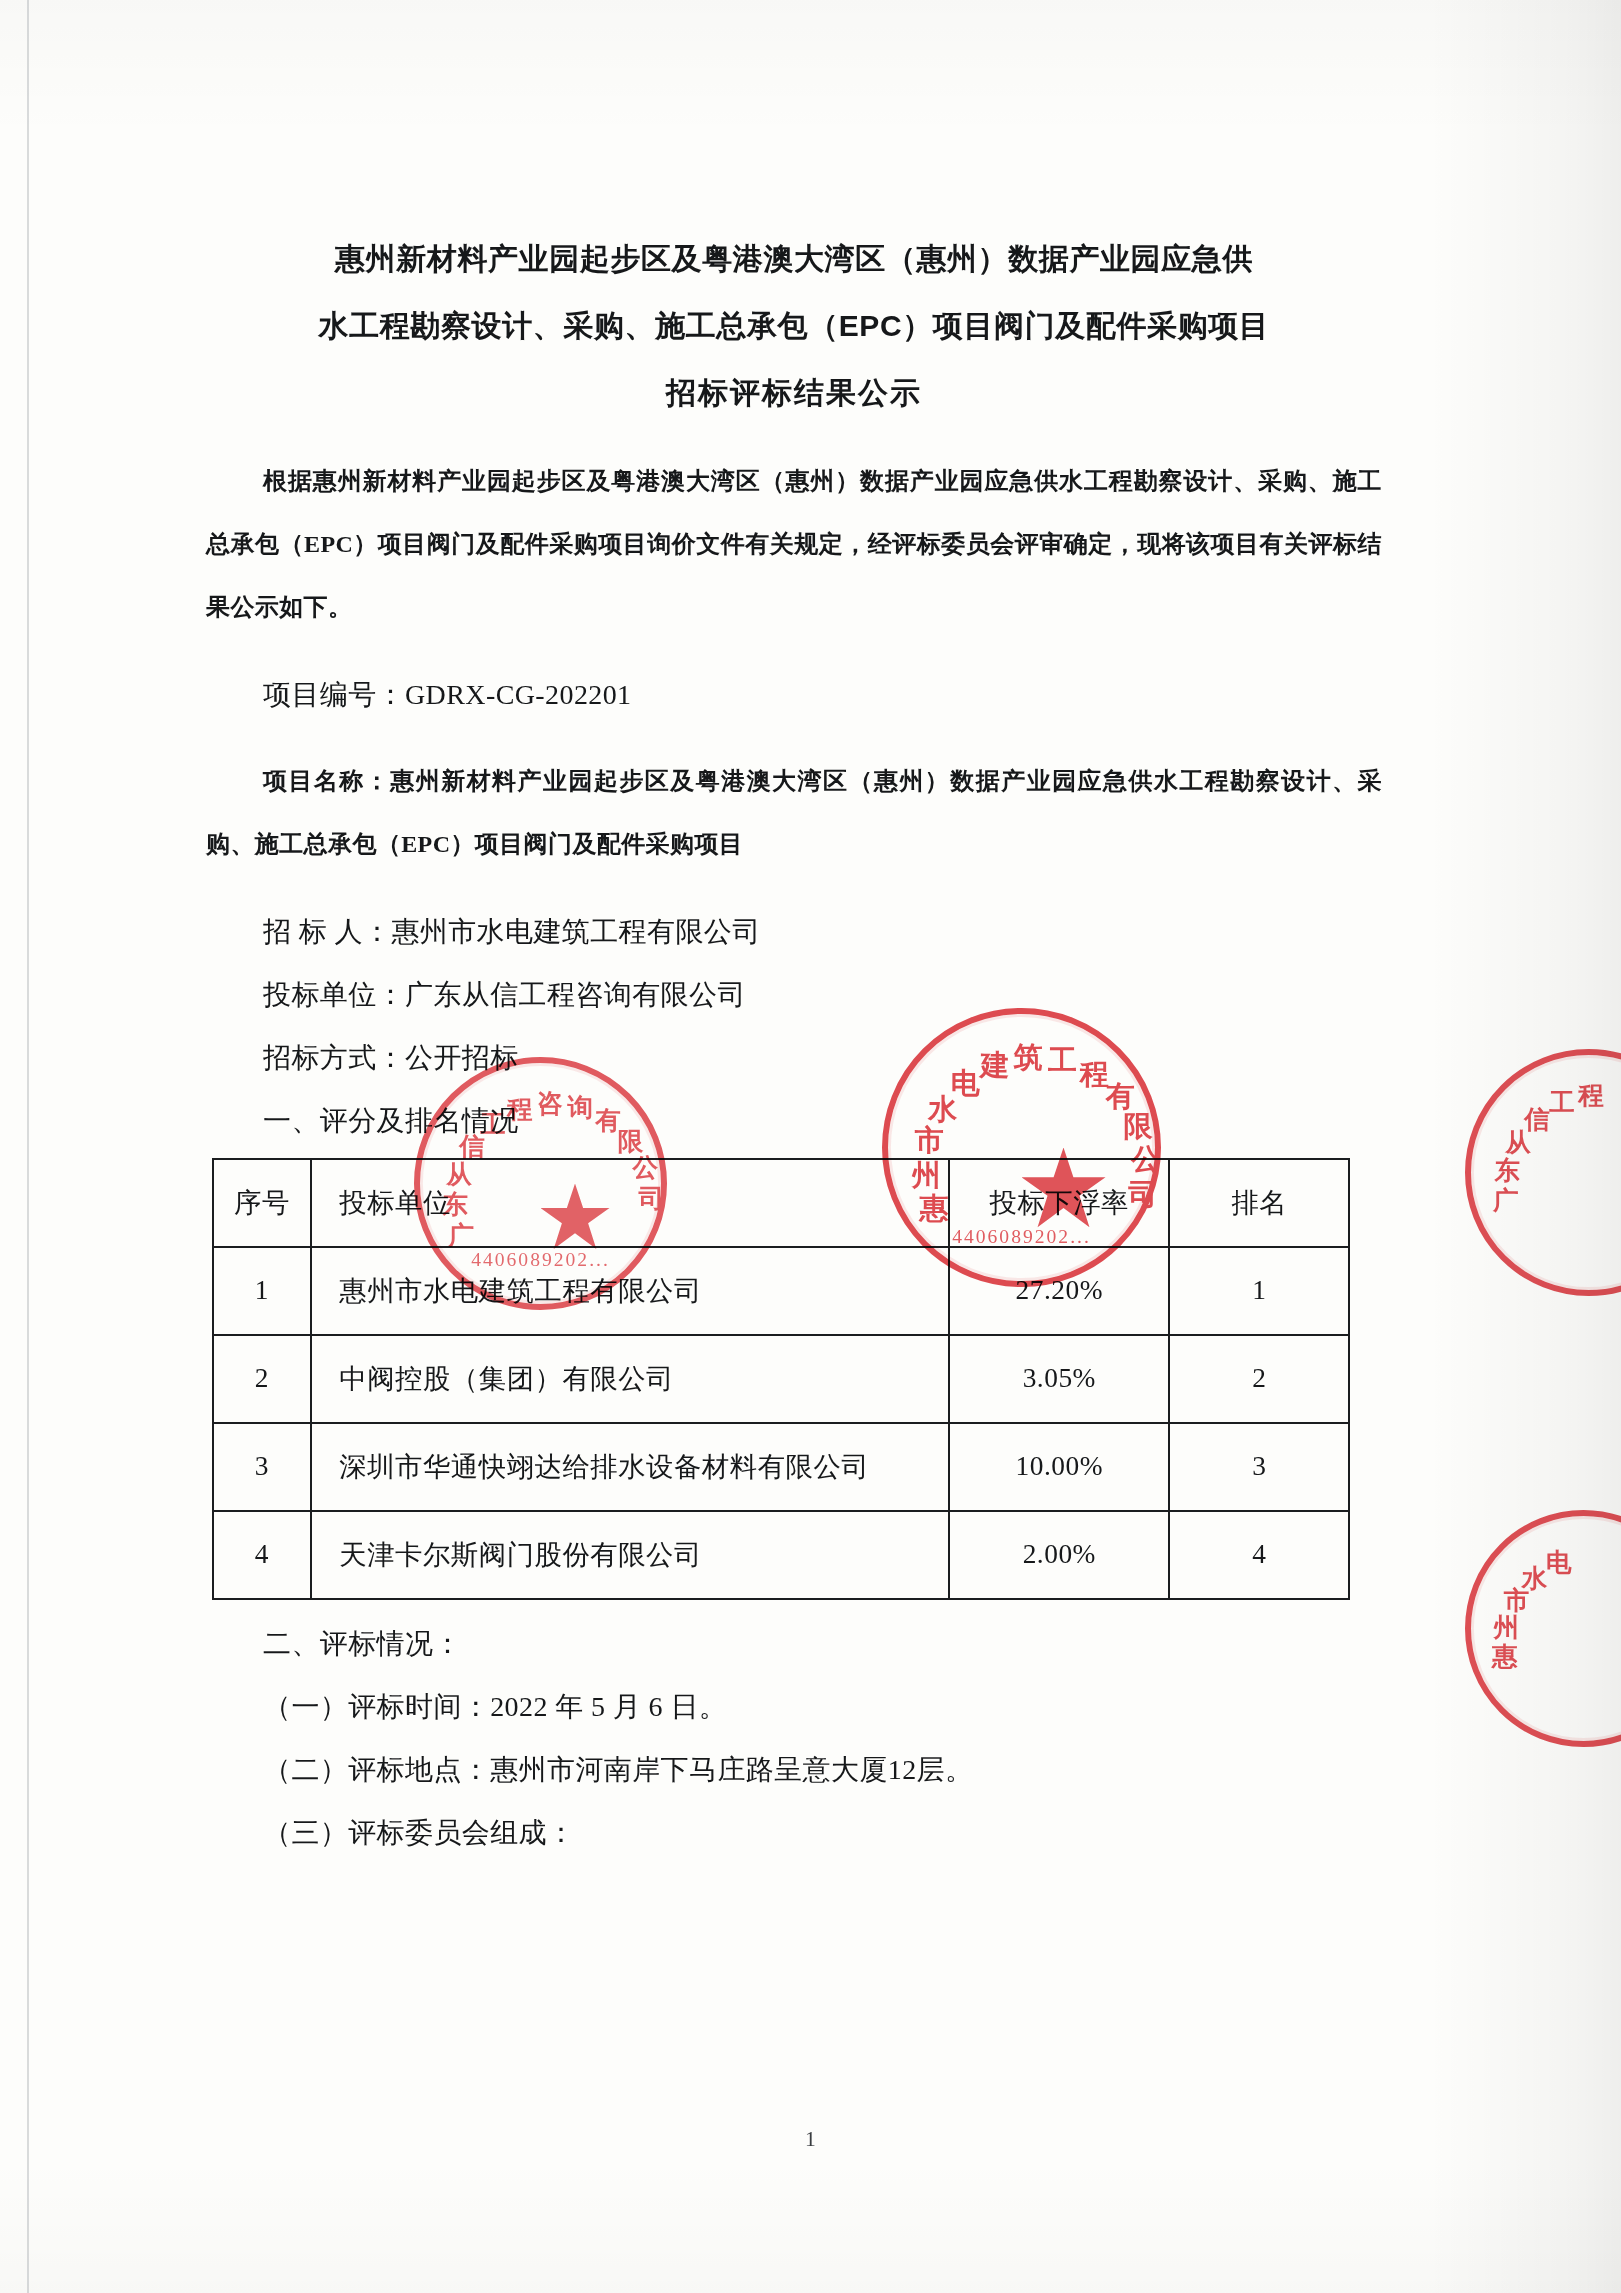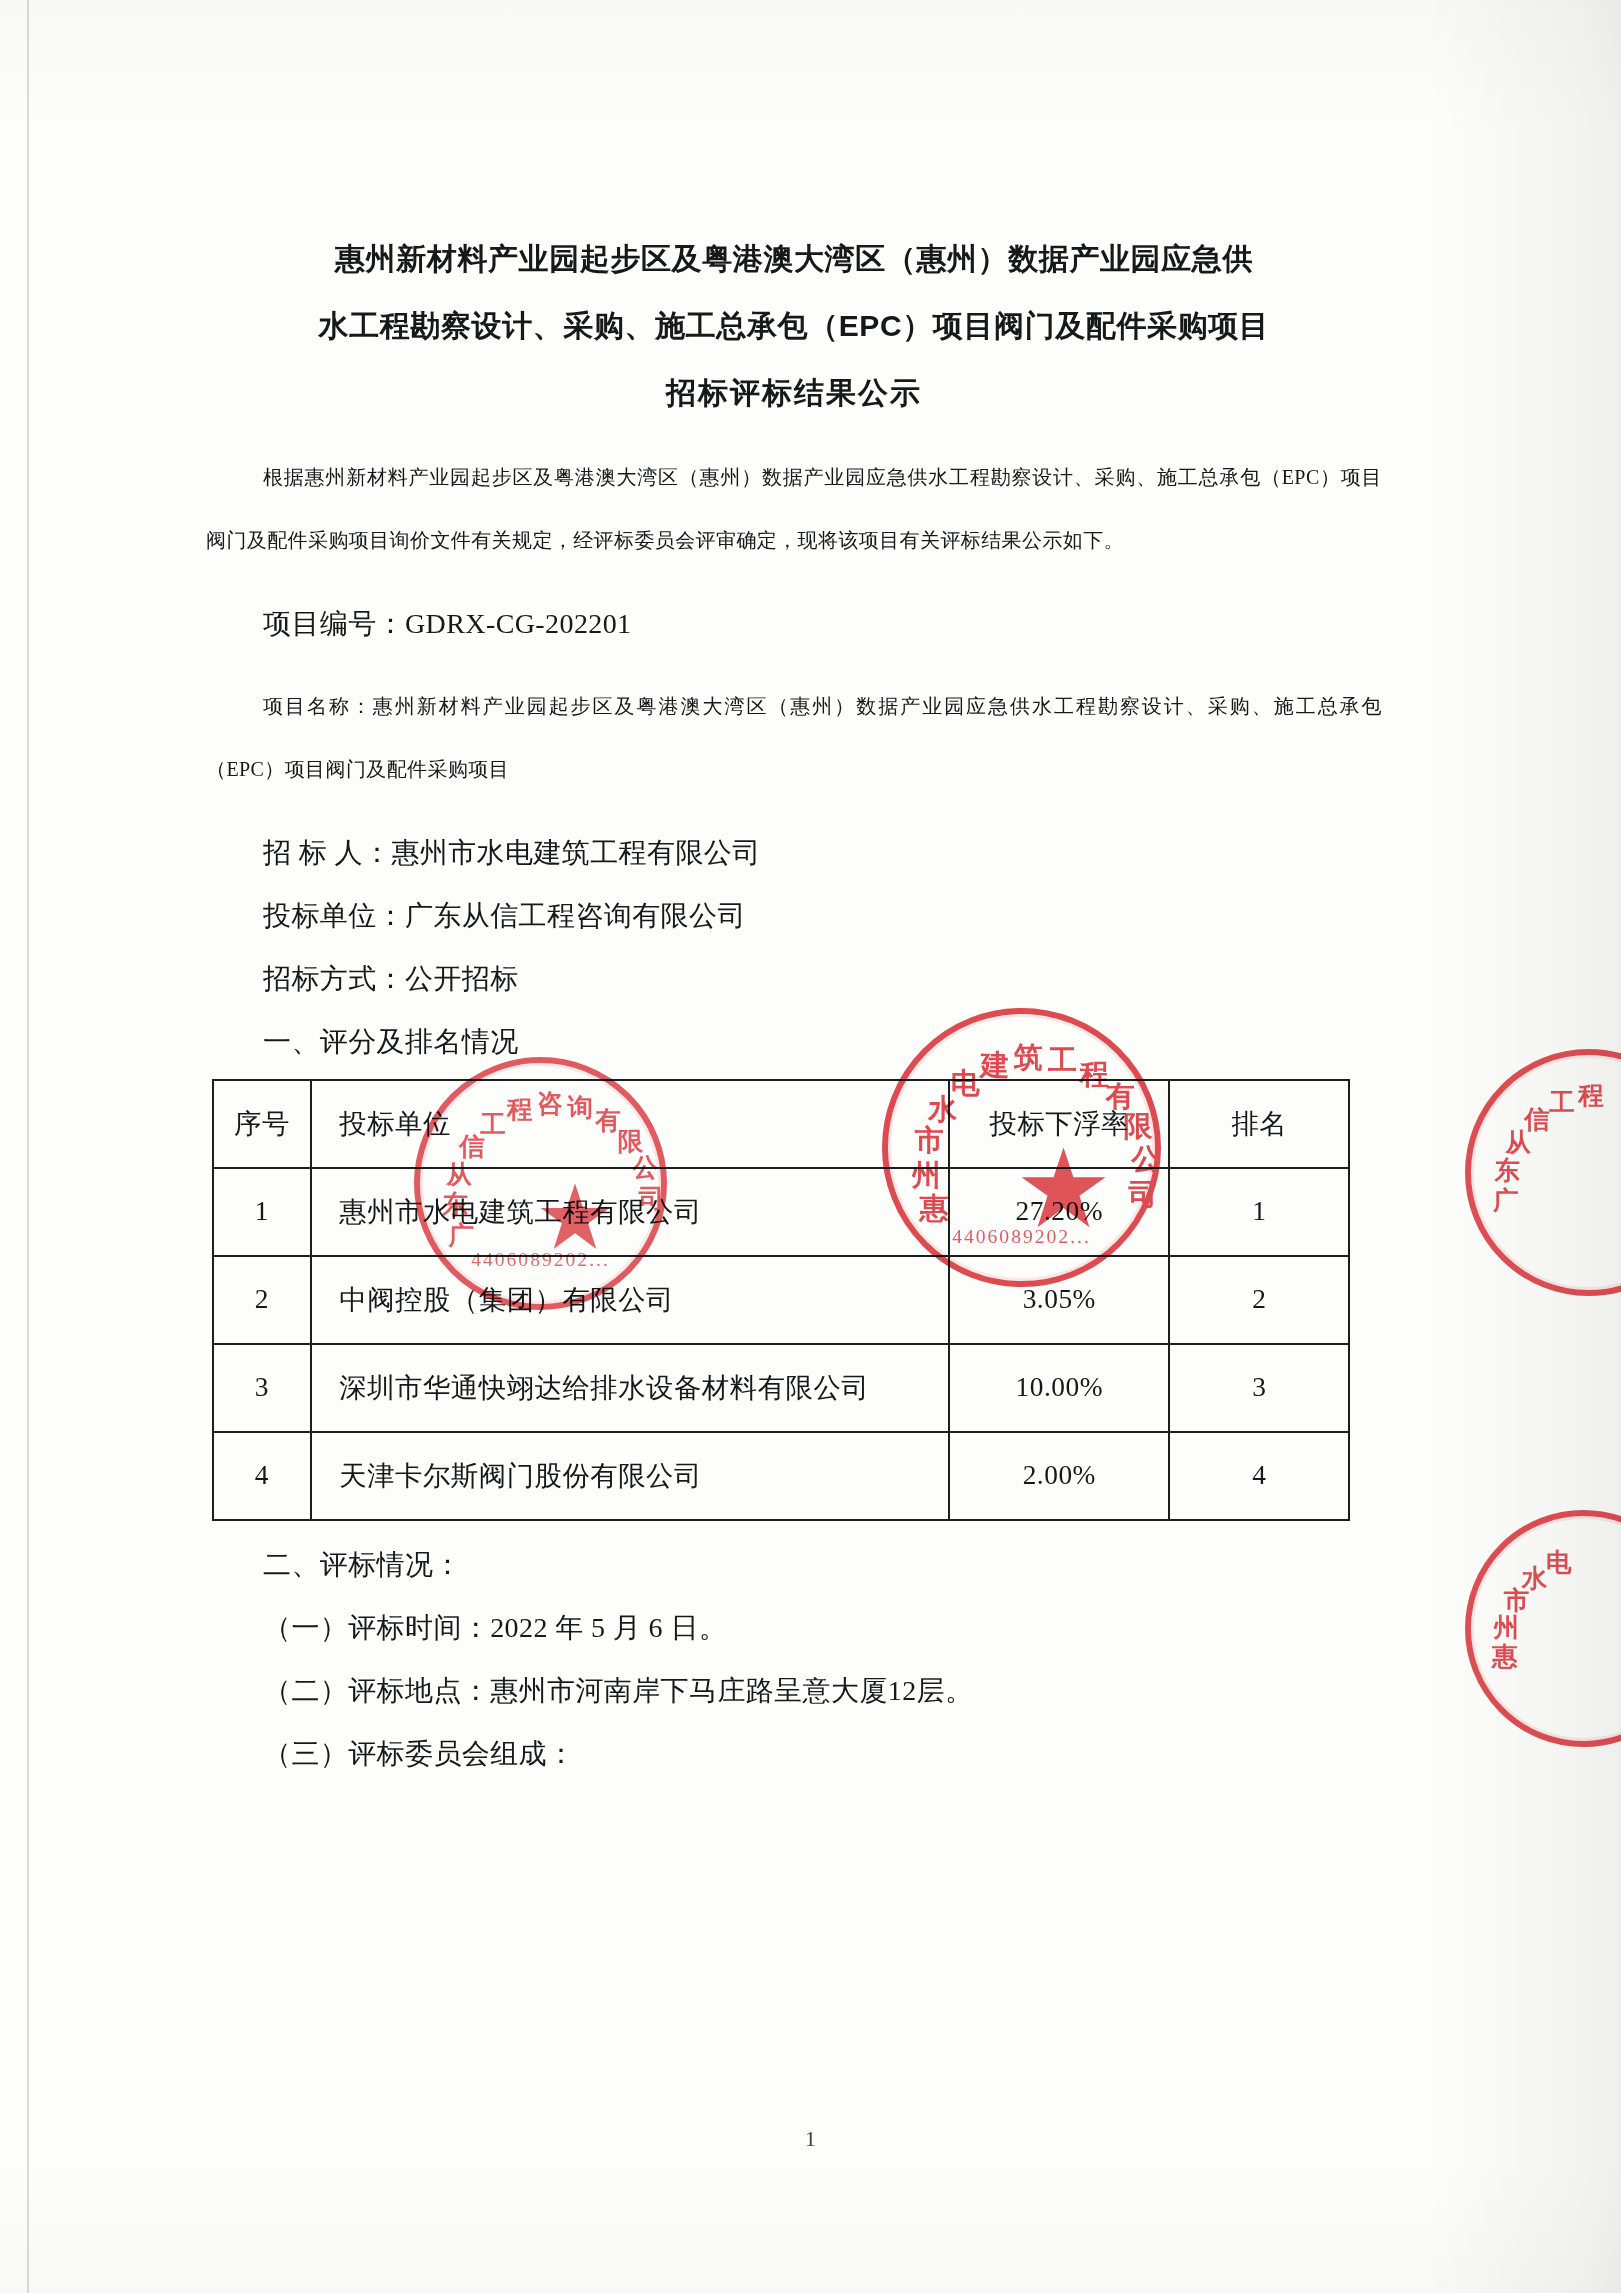--- a/index.html
+++ b/index.html
@@ -43,25 +43,26 @@
     text-align: center;
     font-weight: bold;
     font-size: 30px;
     line-height: 67px;
     letter-spacing: 0.6px;
     font-family: "Liberation Sans", "DejaVu Sans", sans-serif;
   }
   .doc-title .tline { display: block; }
   .doc-title .tline.center3 { letter-spacing: 2px; font-family: Liberation Serif, serif; }
   .para {
-    font-size: 20px;
+    font-size: 24px;
     line-height: 63px;
     text-align: justify;
     text-justify: inter-ideograph;
     letter-spacing: 0.4px;
+    font-weight: bold;
   }
   .para.indent { text-indent: 57px; }
   .line-row {
     font-size: 28px;
     line-height: 63px;
     letter-spacing: 0.4px;
     padding-left: 57px;
     white-space: pre-wrap;
   }
   table.score-table {

